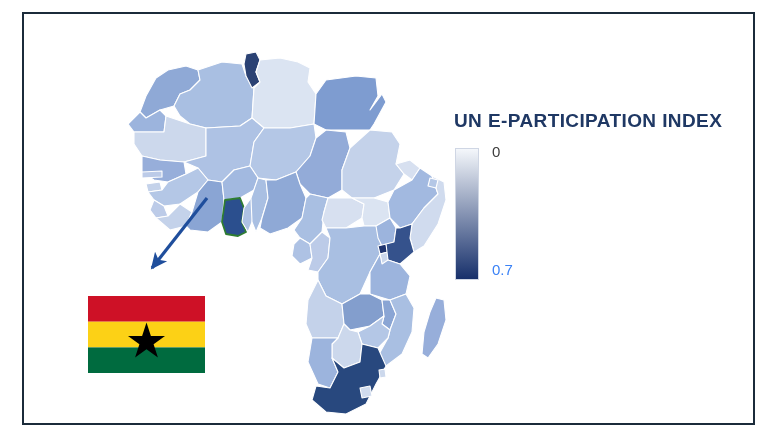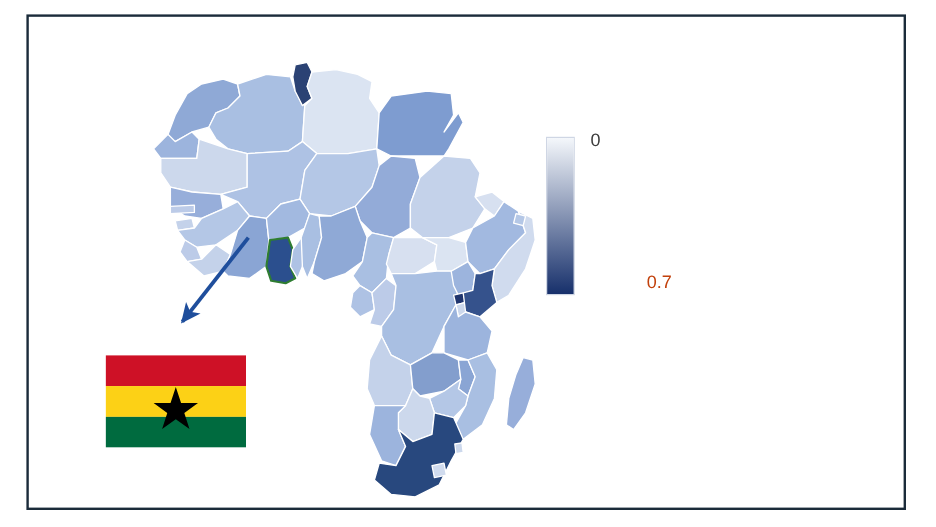--- a/index.html
+++ b/index.html
@@ -154,26 +154,27 @@
     <div id="flag">
       <svg viewBox="0 0 117 77" xmlns="http://www.w3.org/2000/svg">
         <rect x="0" y="0" width="117" height="25.7" fill="#ce1126"></rect>
         <rect x="0" y="25.7" width="117" height="25.7" fill="#fcd116"></rect>
         <rect x="0" y="51.4" width="117" height="25.6" fill="#006b3f"></rect>
         <polygon fill="#000000" points="58.5,26.5 62.9,39.9 77.0,39.9 65.6,48.2 69.9,61.6 58.5,53.3 47.1,61.6 51.4,48.2 40.0,39.9 54.1,39.9"></polygon>
       </svg>
     </div>
 
     <div id="legend">
+      <div id="legend-title" style="color: rgb(31, 56, 100);">UN E-PARTICIPATION INDEX</div>
       <div id="legend-body">
         <div id="colorbar">
           <div id="colorbar-fill" style="background: linear-gradient(rgb(244, 247, 251) 0%, rgb(23, 48, 107) 100%);"></div>
         </div>
         <div class="tick-label" id="tick-max" style="color: rgb(61, 61, 61);">0</div>
-        <div class="tick-label" id="tick-min" style="color: #c2410c; margin-left: 47px;">0.7</div>
+        <div class="tick-label" id="tick-min" style="color: #3b82f6;">0.7</div>
       </div>
     </div>
 
   </div>
 
   <svg id="arrow-layer" viewBox="0 0 780 439" xmlns="http://www.w3.org/2000/svg">
     <defs>
       <marker id="arrowhead" markerWidth="6" markerHeight="6" refX="4.6" refY="3" orient="auto" markerUnits="strokeWidth">
         <path d="M5.2,3 L0,0.6 L1.3,3 L0,5.4 Z" fill="#1f4e9c"></path>
       </marker>

